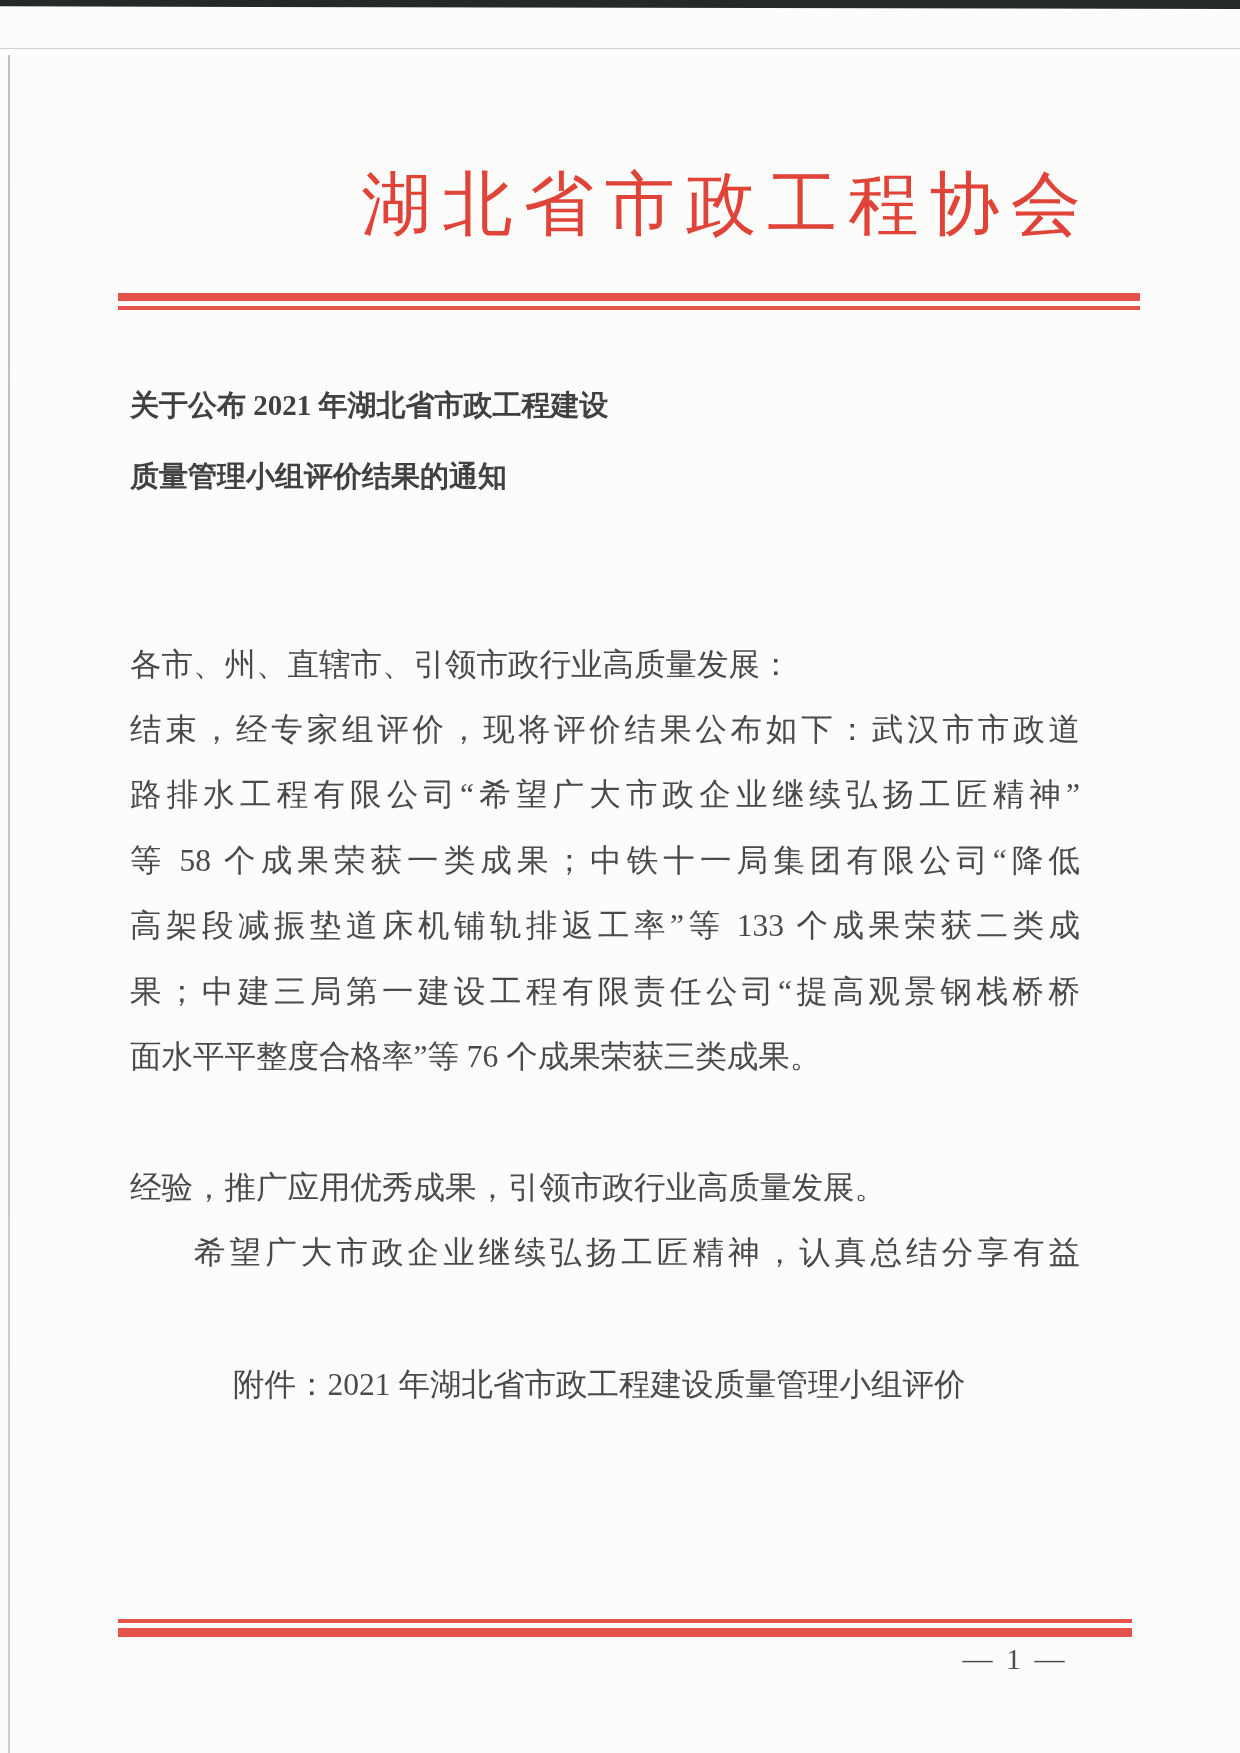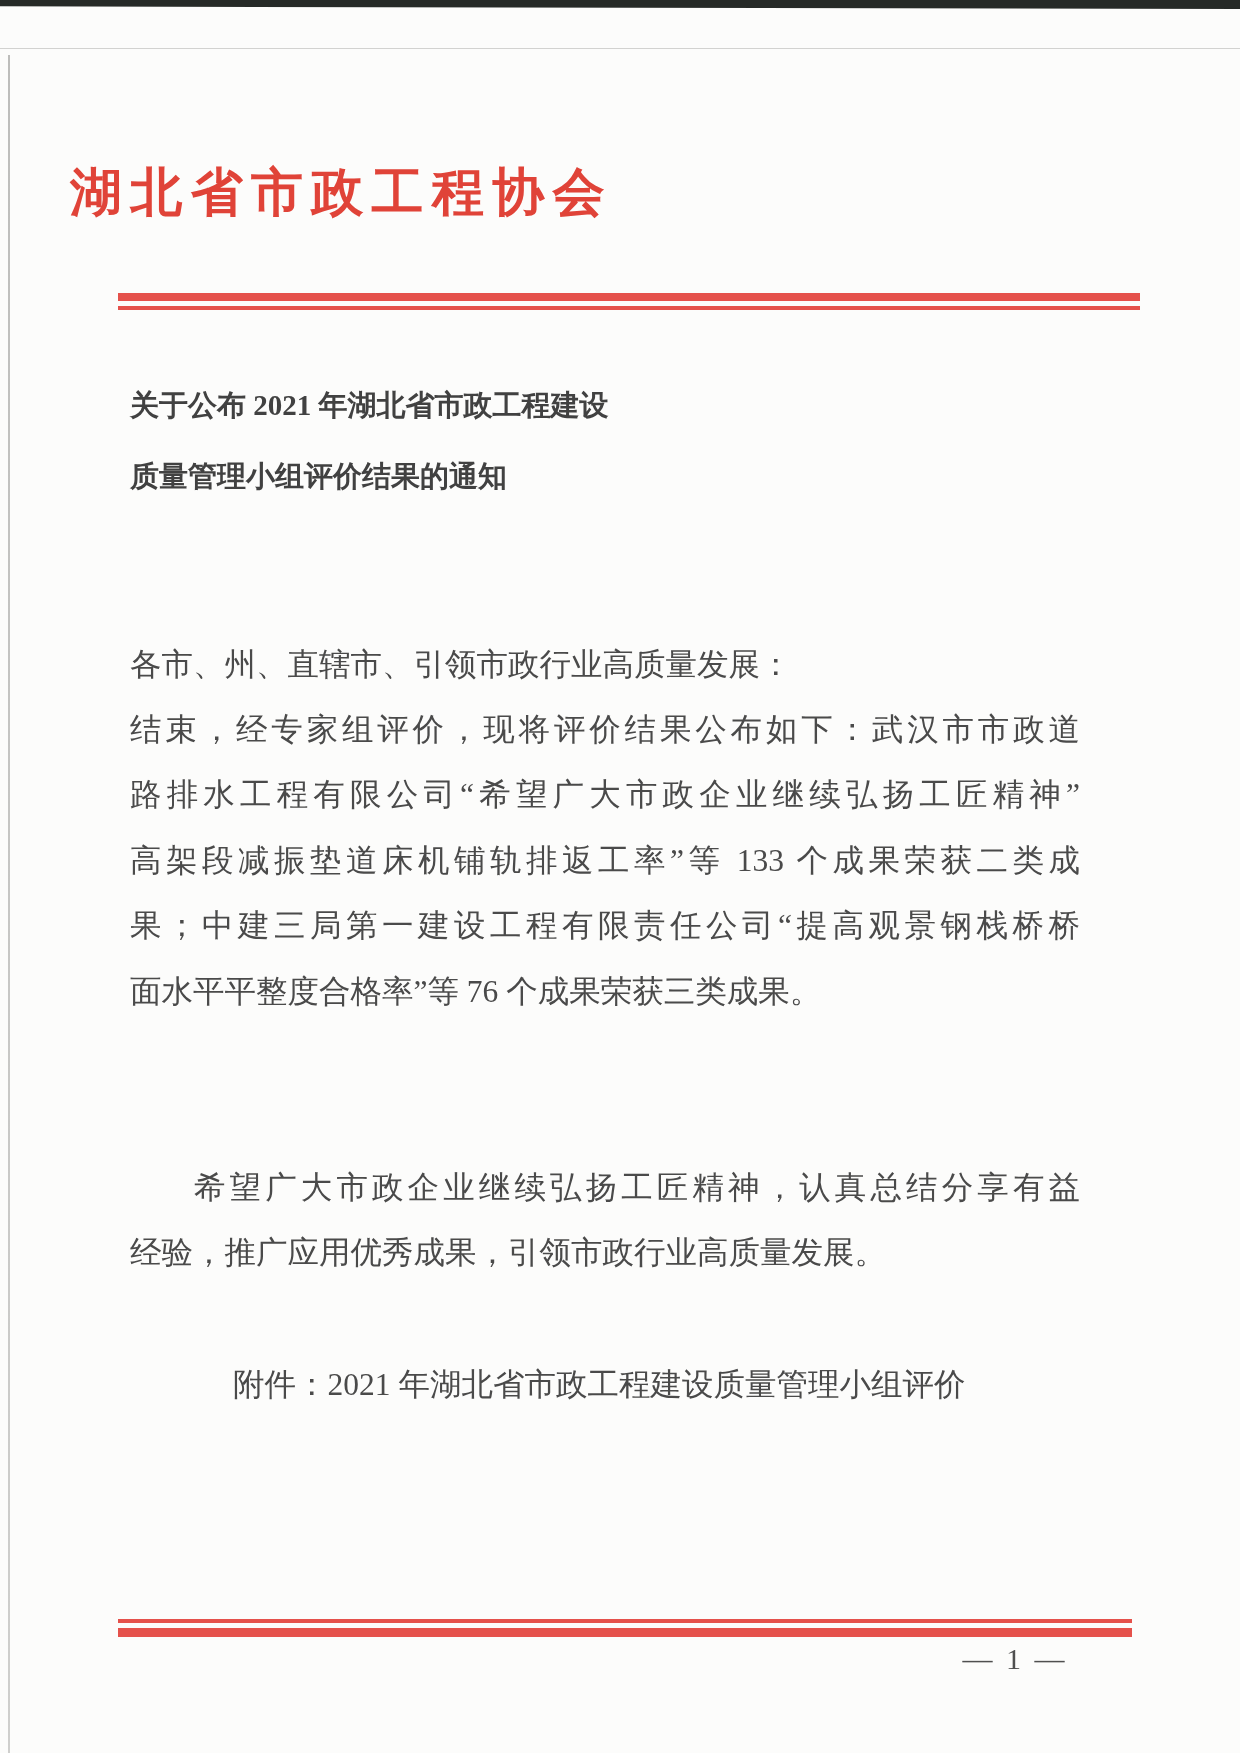--- a/index.html
+++ b/index.html
@@ -34,23 +34,23 @@
     position: absolute;
     top: 55px; left: 8px;
     width: 2px; height: 1698px;
     background: linear-gradient(#bdbdbb, #cfcfcd);
   }
   
   .letterhead {
     position: absolute;
     top: 158px; left: 118px;
     width: 1022px;
-    text-align: left;
-    font-size: 52px;
-    font-weight: bold;
+    text-align: right;
+    font-size: 70px;
+    font-weight: normal;
     letter-spacing: 0.16em;
     color: var(--accent-red, #e04338);
     transform: translateX(-48px);
     white-space: nowrap;
   }
   .rule-top-thick {
     position: absolute;
     top: 293px; left: 118px;
     width: 1022px; height: 8px;
     background: var(--rule-red, #e5514b);
@@ -137,28 +137,29 @@
     <div class="title-line">质量管理小组评价结果的通知</div>
   </div>
 
   <div class="body-text salutation-block">
     <div class="line">各市、州、直辖市、引领市政行业高质量发展：</div>
   </div>
 
   <div class="body-text para1-block">
     <div class="line justify">结束，经专家组评价，现将评价结果公布如下：武汉市市政道</div>
     <div class="line justify">路排水工程有限公司“希望广大市政企业继续弘扬工匠精神”</div>
+    <div class="line justify">等 58 个成果荣获一类成果；中铁十一局集团有限公司“降低</div>
     <div class="line justify">高架段减振垫道床机铺轨排返工率”等 133 个成果荣获二类成</div>
     <div class="line justify">果；中建三局第一建设工程有限责任公司“提高观景钢栈桥桥</div>
     <div class="line">面水平平整度合格率”等 76 个成果荣获三类成果。</div>
   </div>
 
   <div class="body-text para2-block">
+    <div class="line">经验，推广应用优秀成果，引领市政行业高质量发展。</div>
     <div class="line justify indent">希望广大市政企业继续弘扬工匠精神，认真总结分享有益</div>
-    <div class="line">经验，推广应用优秀成果，引领市政行业高质量发展。</div>
   </div>
 
   <div class="body-text attachment-block">
     <div class="line att-line1">附件：2021 年湖北省市政工程建设质量管理小组评价</div>
   </div>
 
   <div class="rule-bottom-thin"></div>
   <div class="rule-bottom-thick"></div>
   <div class="page-number">— 1 —</div>
 

